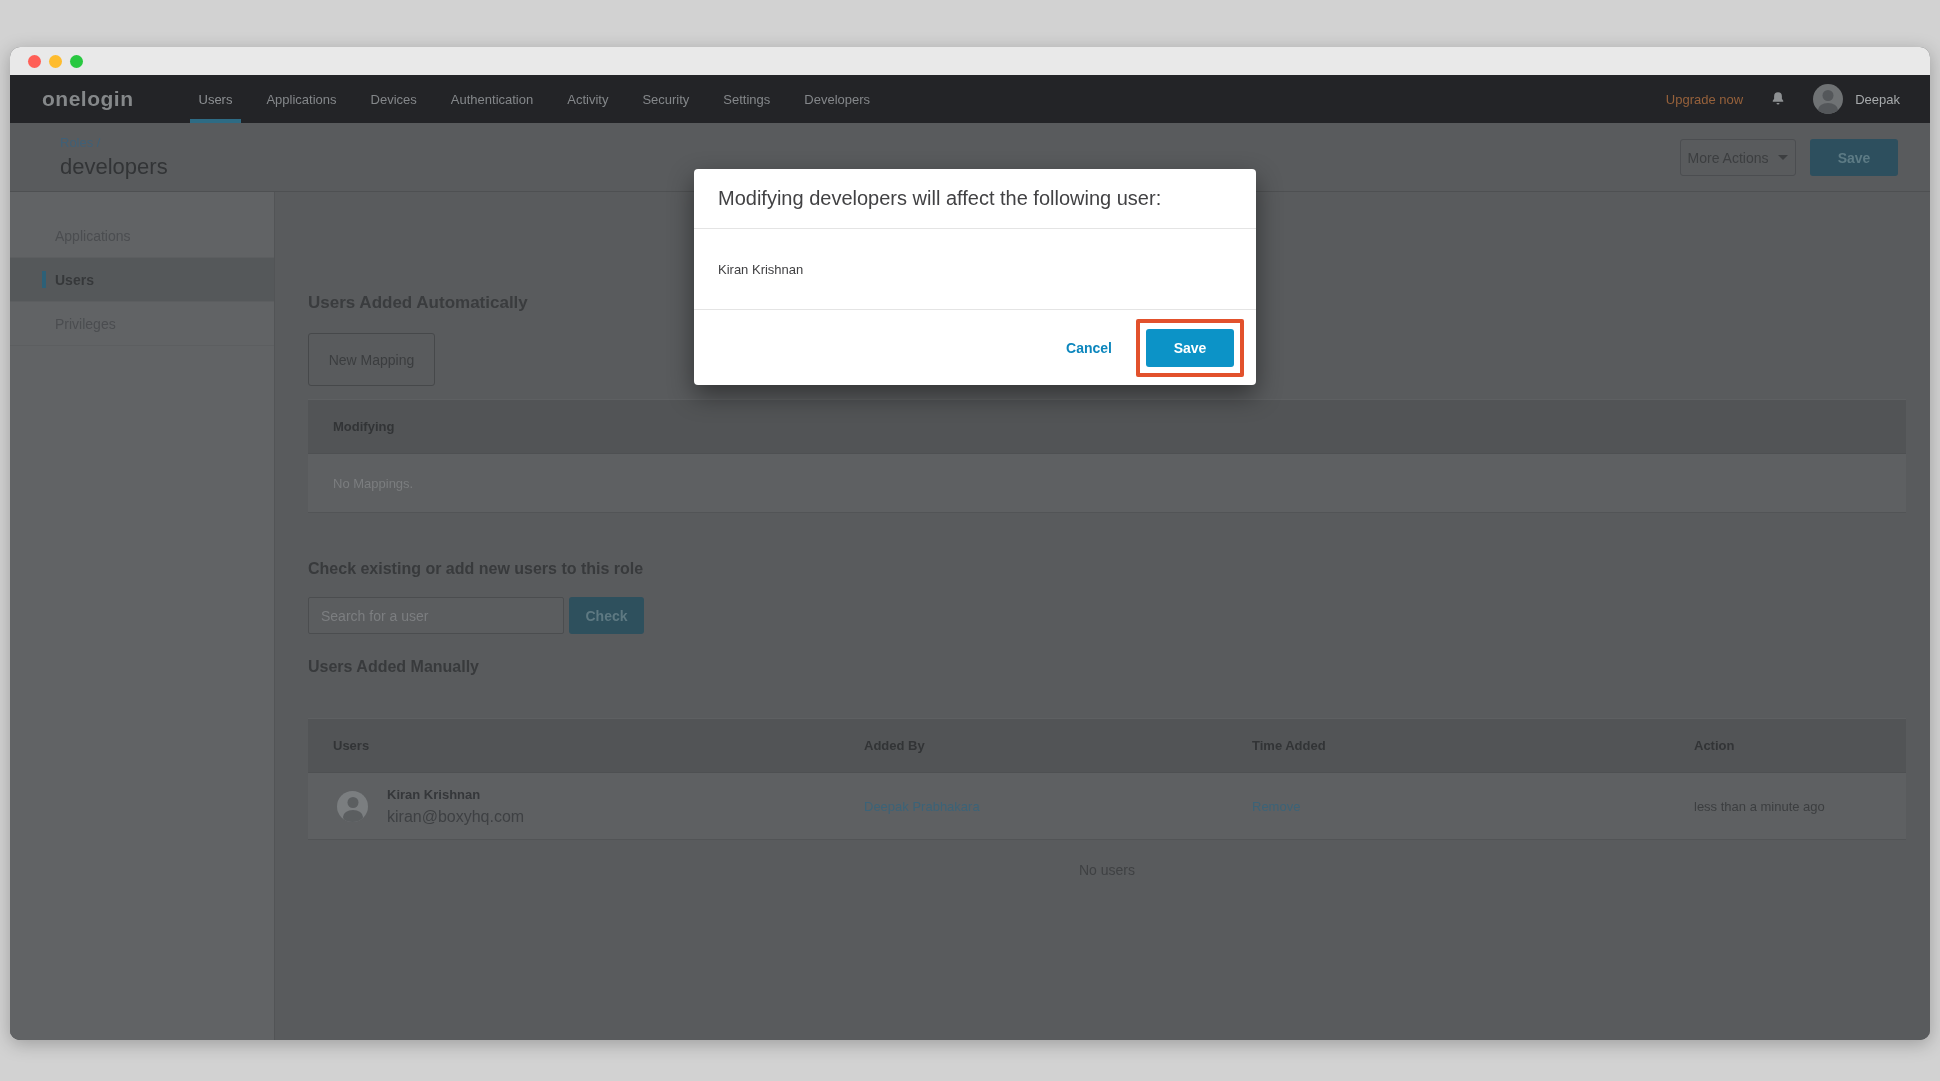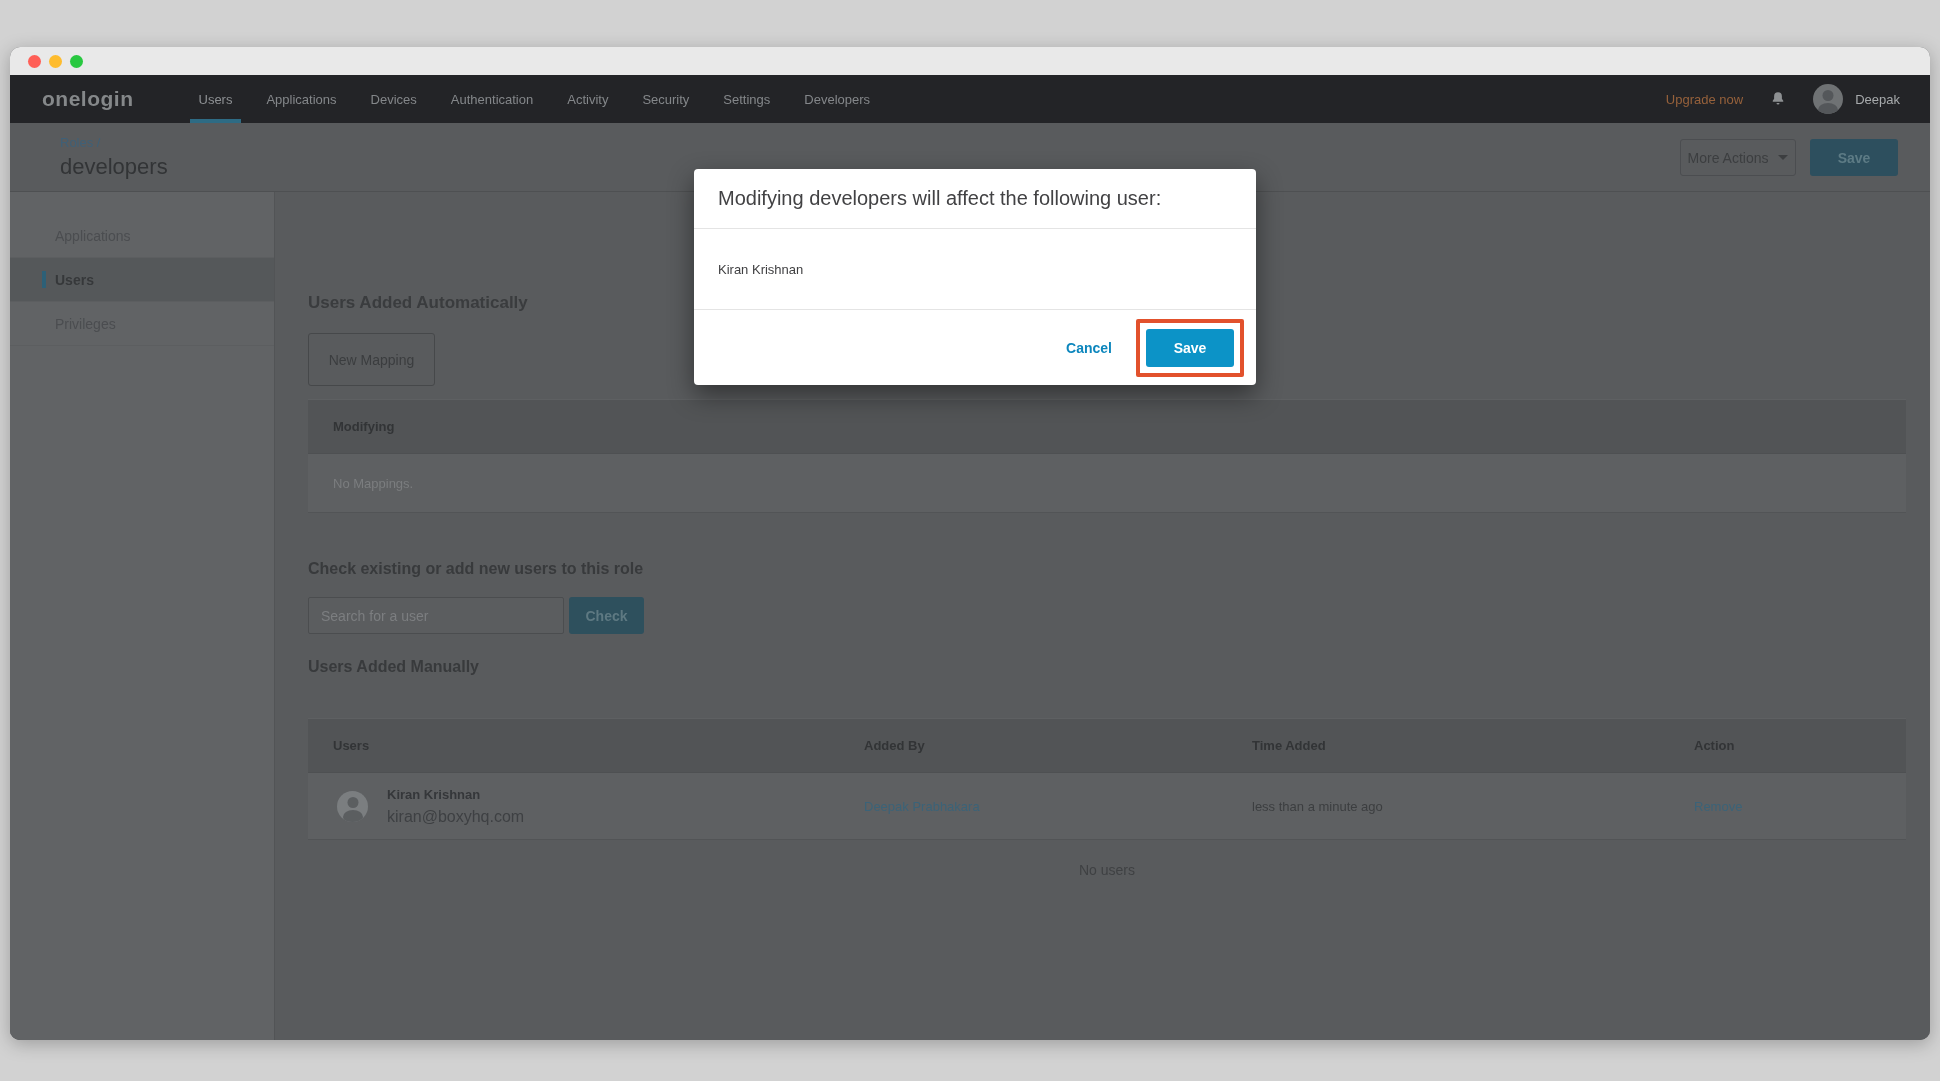--- a/index.html
+++ b/index.html
@@ -191,24 +191,24 @@
               <div class="u-cell cell-user">
                 <span class="avatar big"></span>
                 <div>
                   <div class="uname">Kiran Krishnan</div>
                   <div class="uemail">kiran@boxyhq.com</div>
                 </div>
               </div>
               <div class="u-cell">
                 <span class="link-dim">Deepak Prabhakara</span>
               </div>
-              <div class="u-cell time-dim">less than a minute ago</div>
               <div class="u-cell">
                 <span class="link-dim">Remove</span>
               </div>
+              <div class="u-cell time-dim">less than a minute ago</div>
             </div>
           </div>
 
           <div class="no-users">No users</div>
         </div>
       </div>
 
     </div>
   </div>
 

